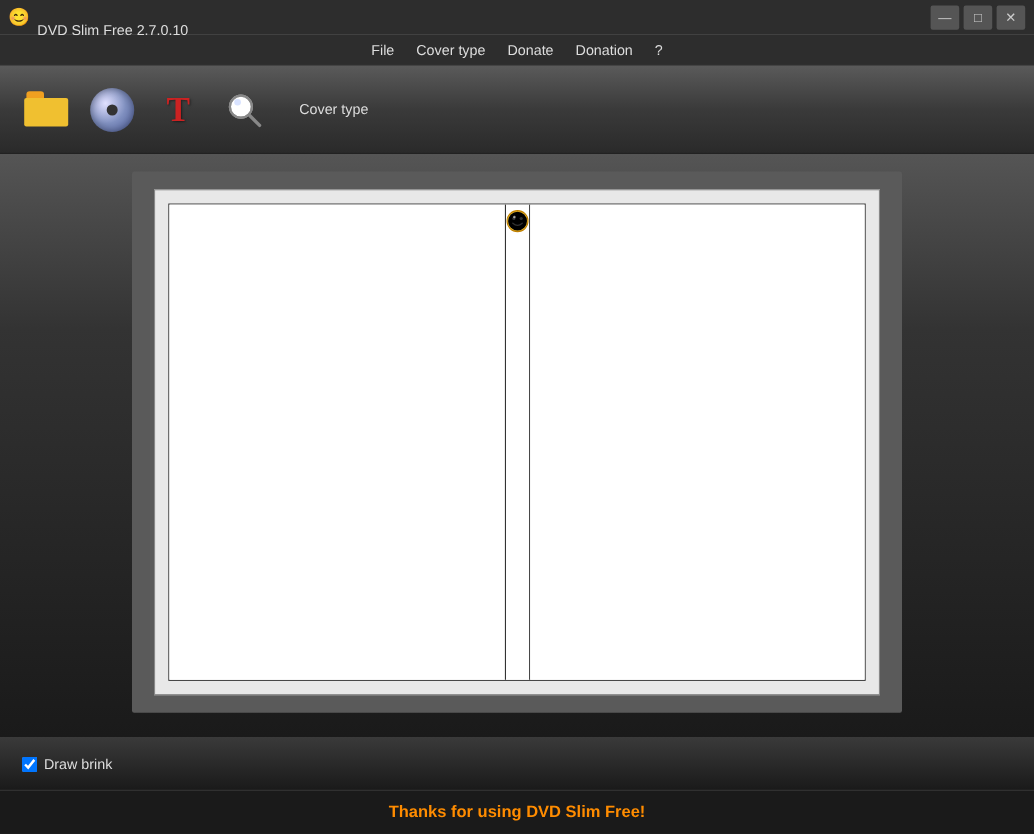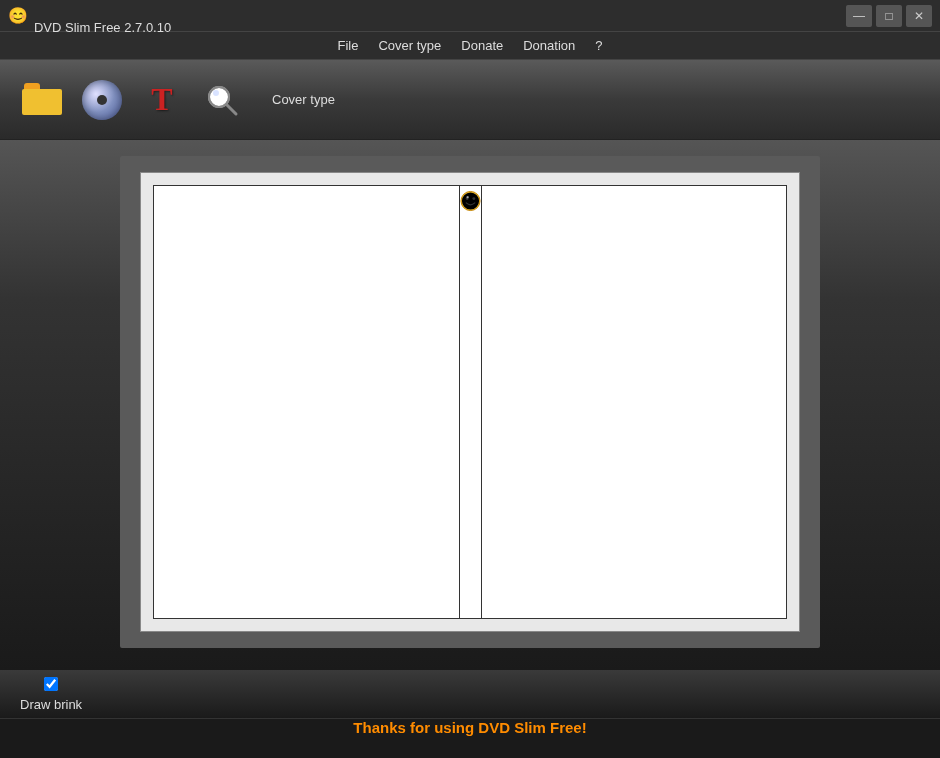--- a/index.html
+++ b/index.html
@@ -240,36 +240,36 @@
       background: linear-gradient(180deg, #3a3a3a 0%, #1a1a1a 100%);
       height: 48px;
       display: flex;
       align-items: center;
       padding: 0 20px;
     }
     #draw-brink-label {
       color: #ddd;
       font-size: 13px;
       display: flex;
-      align-items: center;
+      align-items: flex-end;
       gap: 6px;
       cursor: pointer;
-      flex-direction: column;
     }
     #draw-brink-cb {
       width: 14px;
       height: 14px;
       cursor: pointer;
     }
 
     
     #status-bar {
       background: #1a1a1a;
       height: 40px;
       display: flex;
+      align-items: center;
       justify-content: center;
       border-top: 1px solid #333;
     }
     #status-text {
       color: #ff8c00;
       font-size: 15px;
       font-weight: bold;
     }
 
     #app-window {

